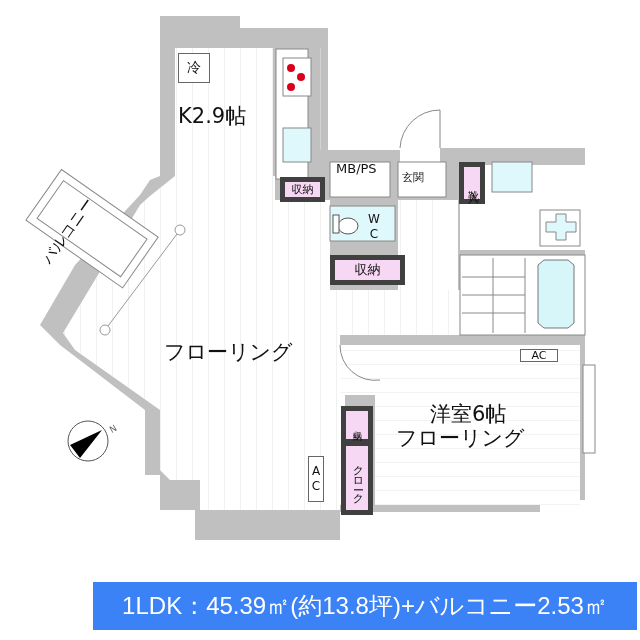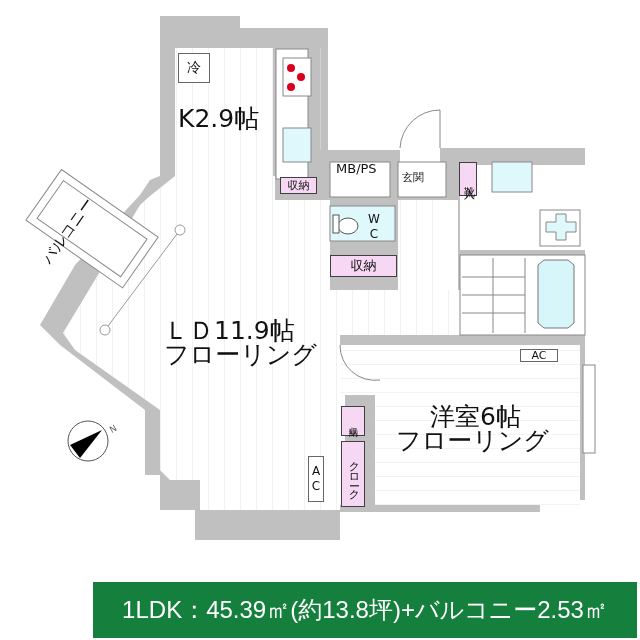--- a/index.html
+++ b/index.html
@@ -1,23 +1,23 @@
 <!DOCTYPE html>
 <html><head>
 <meta charset="utf-8">
 <style>
   html,body{margin:0;padding:0;background:#fff;}
   body{width:640px;height:640px;position:relative;overflow:hidden;font-family:"DejaVu Sans",sans-serif;}
   #plan{position:absolute;left:0;top:0;width:640px;height:580px;}
   .lbl{position:absolute;color:#111;white-space:nowrap;line-height:1;}
-  .big{font-size:25px;}
+  .big{font-size:21px;}
   .box{position:absolute;border:1px solid #666;background:#fff;display:flex;align-items:center;justify-content:center;font-size:12px;color:#111;}
-  .pink{background:#f7d8f4;border:1px solid #404040;}
+  .pink{background:#f7d8f4;border:5px solid #404040;}
   .vtext{writing-mode:vertical-rl;text-orientation:upright;letter-spacing:1px;}
-  #summary{position:absolute;left:93px;top:582px;width:544px;height:56px;background:#15803d;color:#fff;font-size:24px;display:flex;align-items:center;justify-content:center;font-family:"Liberation Sans",sans-serif;letter-spacing:0px;}
+  #summary{position:absolute;left:93px;top:582px;width:544px;height:48px;background:#3b82f6;color:#fff;font-size:24px;display:flex;align-items:center;justify-content:center;font-family:"Liberation Sans",sans-serif;letter-spacing:0px;}
 </style>
 </head>
 <body>
 
 <div id="plan">
   <svg width="640" height="580" viewBox="0 0 640 580" style="position:absolute;left:0;top:0;">
     <defs>
       <pattern id="vfloor" width="16" height="10" patternUnits="userSpaceOnUse">
         <line x1="0" y1="0" x2="0" y2="10" stroke="#e4e4e4" stroke-width="1"></line>
       </pattern>
@@ -99,21 +99,20 @@
   <div class="lbl big" style="left:178px;top:106px;">K2.9帖</div>
   <div class="box pink" style="left:280px;top:177px;width:35px;height:15px;font-size:11px;">収納</div>
 
   <div class="lbl" style="left:336px;top:162px;font-size:13px;">MB/PS</div>
   <div class="lbl" style="left:402px;top:172px;font-size:11px;">玄関</div>
   <div class="box pink vtext" style="left:459px;top:162px;width:16px;height:32px;font-size:11px;">靴入</div>
 
   <div class="lbl vtext" style="left:368px;top:212px;font-size:12px;">WC</div>
   <div class="box pink" style="left:330px;top:255px;width:65px;height:20px;font-size:13px;">収納</div>
 
-  <div class="lbl big" style="left:164px;top:318px;">ＬＤ11.9帖</div>
   <div class="lbl big" style="left:164px;top:342px;">フローリング</div>
   <div class="box vtext" style="left:308px;top:456px;width:14px;height:44px;font-size:12px;">AC</div>
 
   <div class="lbl big" style="left:418px;top:404px;margin-left:12px;">洋室6帖</div>
   <div class="lbl big" style="left:396px;top:428px;">フローリング</div>
   <div class="box" style="left:520px;top:349px;width:36px;height:11px;font-size:11px;">AC</div>
   <div class="box pink vtext" style="left:341px;top:406px;width:22px;height:28px;font-size:9px;">収納</div>
   <div class="box pink vtext" style="left:341px;top:441px;width:22px;height:64px;font-size:11px;">クローク</div>
 
   <div class="lbl" style="left:40px;top:258px;font-size:15px;transform:rotate(-55deg);transform-origin:left top;">バルコニー</div>

